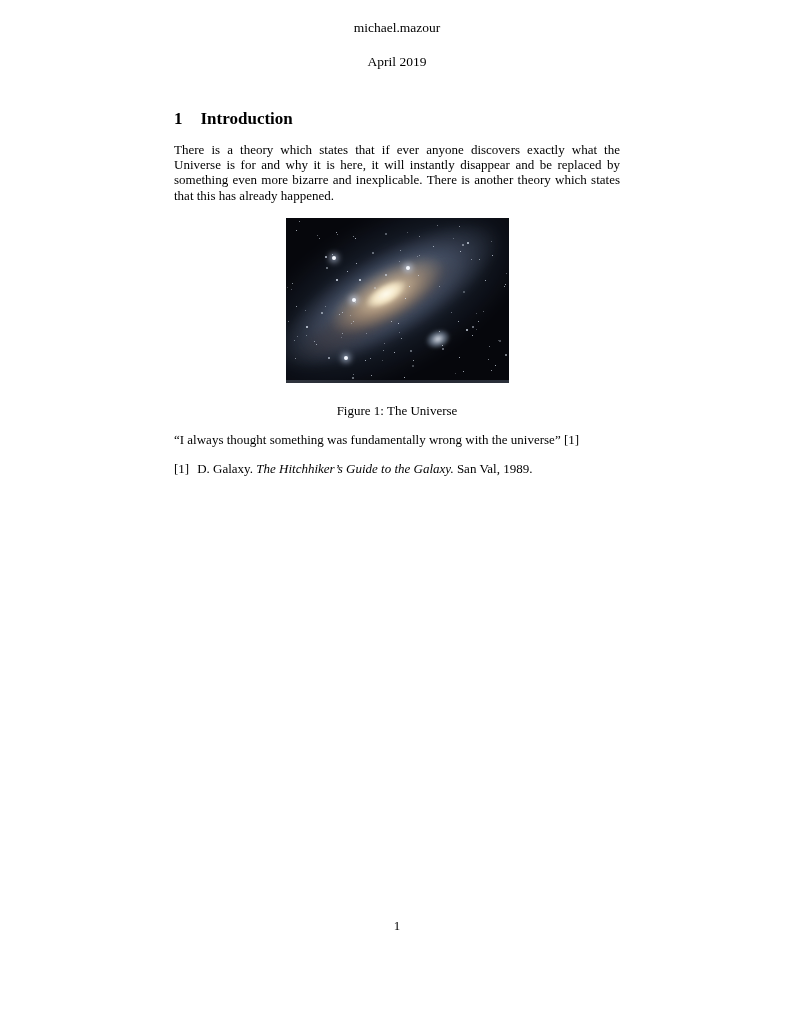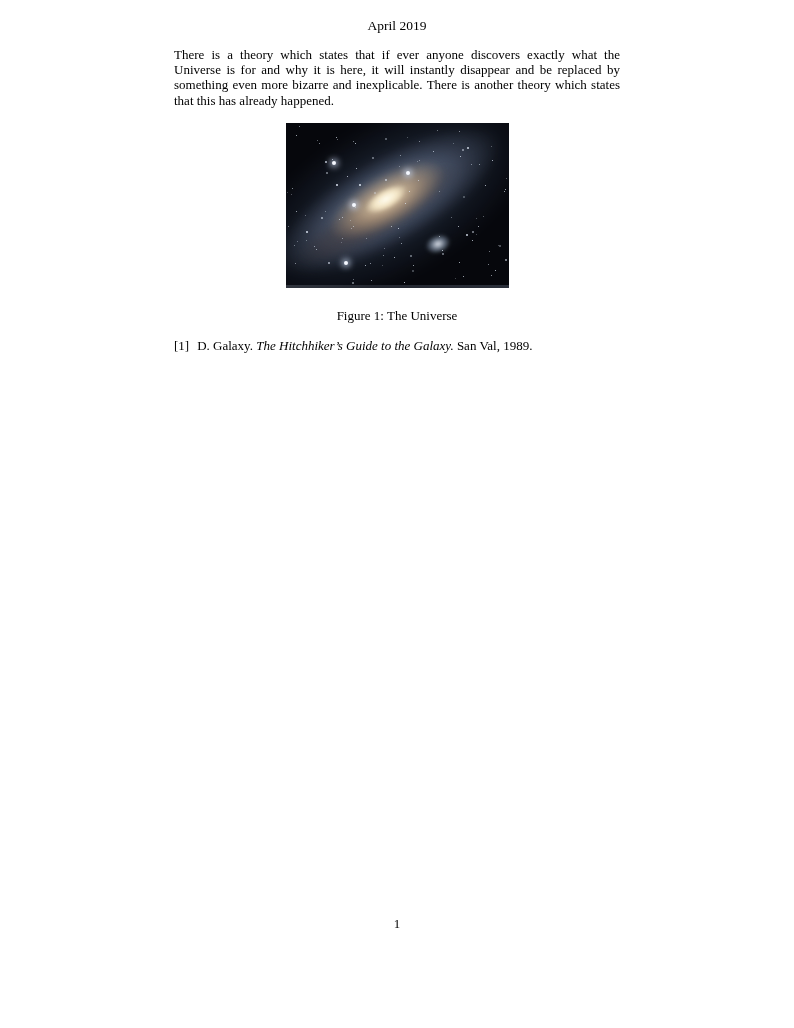--- a/index.html
+++ b/index.html
@@ -110,23 +110,27 @@
     text-align: center; font-size: 13px;
   }
 </style>
 </head>
 <body>
 
 <div class="page">
   <div class="content">
 
     <div class="titleblock">
+      <div class="doc-author">michael.mazour</div>
       <div class="doc-date">April 2019</div>
     </div>
 
+    <div class="sec-heading sec-1">
+      <span class="sec-num">1</span><span>Introduction</span>
+    </div>
 
     <p class="body-par">There is a theory which states that if ever anyone discovers exactly what the Universe is for and why it is here, it will instantly disappear and be replaced by something even more bizarre and inexplicable. There is another theory which states that this has already happened.</p>
 
     <div class="figure-wrap">
       <div class="galaxy-frame">
         <div class="g-haze"></div>
         <div class="g-disk"></div>
         <div class="g-dust"></div>
         <div class="g-coreglow"></div>
         <div class="g-core"></div>
@@ -246,20 +250,21 @@
             <div class="g-star" style="width: 1px; height: 1px; left: 199px; top: 62px; opacity: 0.91;"></div>
             <div class="g-star" style="width: 1px; height: 1px; left: 93px; top: 78px; opacity: 0.47;"></div>
             <div class="g-star" style="width: 2px; height: 2px; left: 66px; top: 159px; opacity: 0.57;"></div>
           </div>
         <div class="g-bottom-edge"></div>
       </div>
       <div class="fig-caption">Figure 1: The Universe</div>
     </div>
 
 
+    <p class="quote-par">“I always thought something was fundamentally wrong with the universe” [1]</p>
 
 
     <div class="ref-item">
       <span class="ref-label">[1]</span>
       <span class="ref-text">
         <span>D. Galaxy.</span>
         <span class="italic">The Hitchhiker’s Guide to the Galaxy.</span>
         <span>San Val, 1989.</span>
       </span>
     </div>

